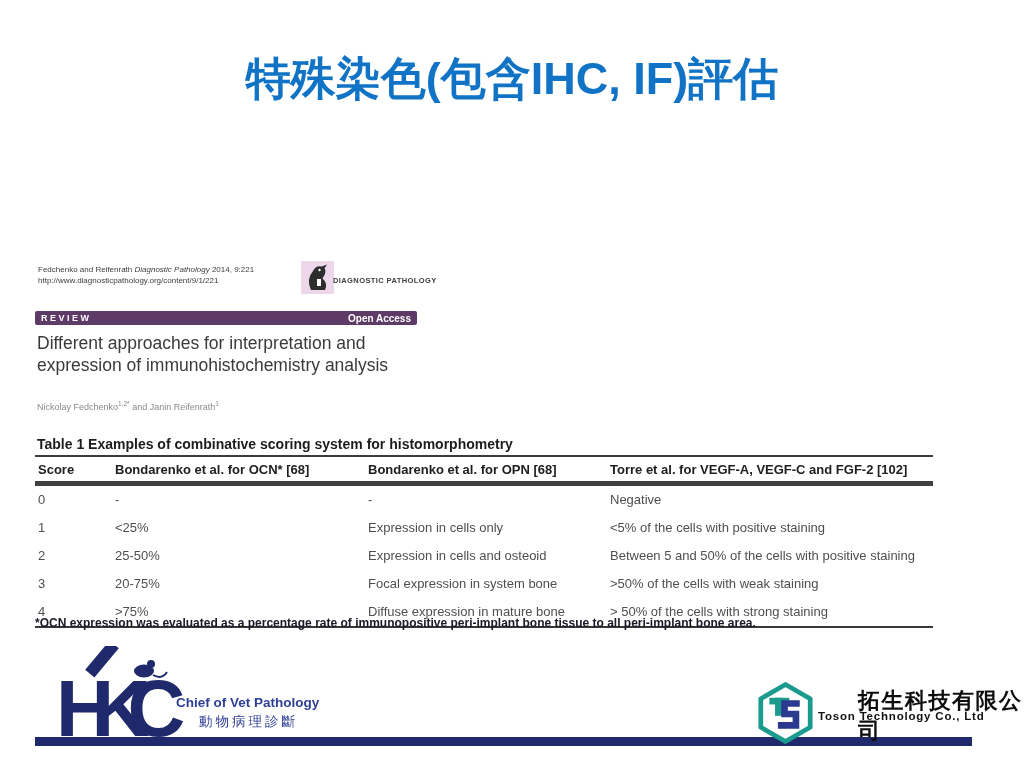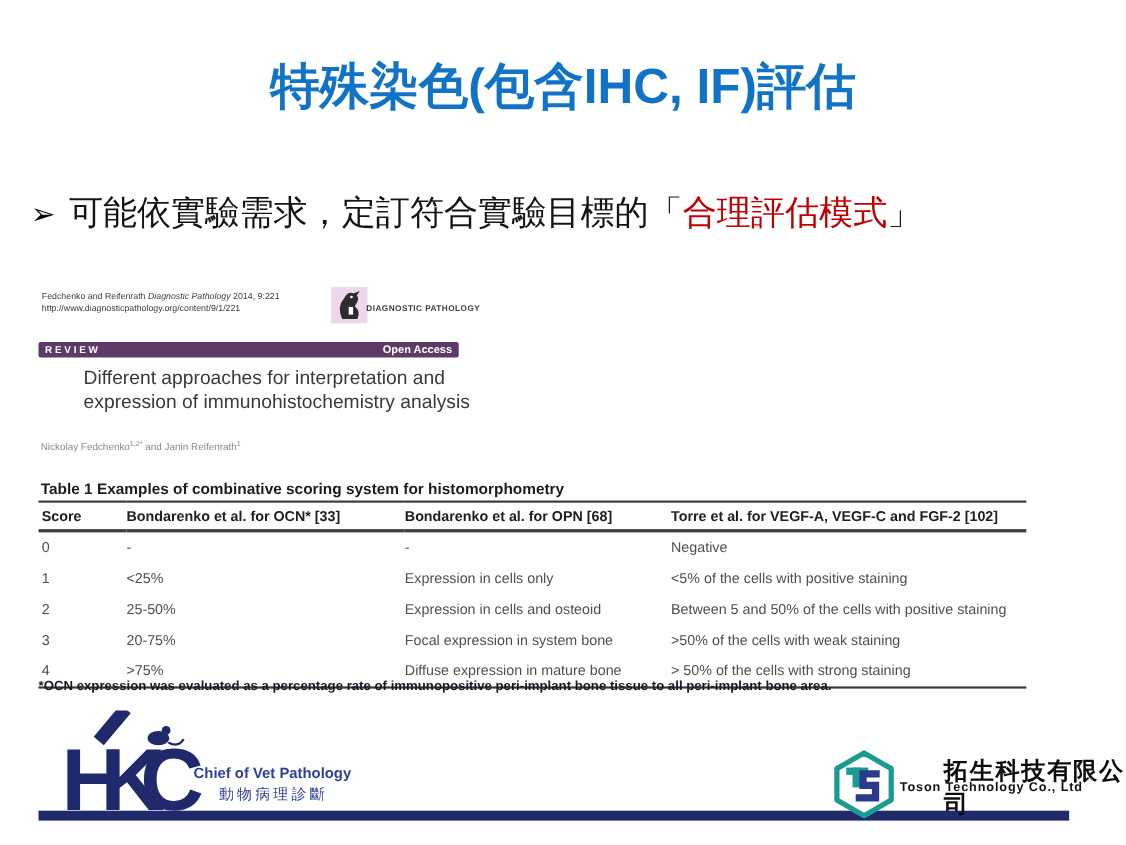--- a/index.html
+++ b/index.html
@@ -23,30 +23,30 @@
   .journal-logo-box { position:absolute; left:301px; top:261px; width:33px; height:33px;
                       background:#eed7ea; }
   .journal-name { position:absolute; left:333px; top:276px; font-size:7.5px; font-weight:600;
                   letter-spacing:0.4px; color:#3e3e3e; }
   .review-banner { position:absolute; left:35px; top:311px; width:382px; height:14px;
                    background:#5e3a66; border-radius:2px; color:#ffffff;
                    display:flex; justify-content:space-between; align-items:center; padding:0 6px; }
   .review-banner .rev { font-size:9px; font-weight:bold; letter-spacing:2.5px; }
   .review-banner .oa  { font-size:10px; font-weight:bold; }
   .paper-title { position:absolute; left:37px; top:333px; font-size:17.5px; line-height:21.5px;
-                 color:#3a3a3a;margin-left:39px; }
+                 color:#3a3a3a; }
   .paper-authors { position:absolute; left:37px; top:400px; font-size:9px; color:#8a8a8a; }
   .paper-authors sup { font-size:6.5px; }
 
   
   .table-caption { position:absolute; left:37px; top:436px; font-size:14px; font-weight:bold; color:#1c1c1c; }
   .table-wrap { position:absolute; left:35px; top:455px; width:898px; }
   table { width:100%; border-collapse:collapse; table-layout:fixed; }
   thead th { text-align:left; font-size:13px; font-weight:bold; color:#202020;
-             border-top:2px solid #3c3c3c; border-bottom:3px solid #404040;
+             border-top:2px solid #3c3c3c; border-bottom:5px solid #404040;
              padding:5px 0 4px 0; }
   tbody td { font-size:13px; color:#4f4f4f; padding:6px 0 7px 0; }
   tbody tr:last-child td { border-bottom:2px solid #383838; }
   th:first-child, td:first-child { padding-left:3px; }
   .table-footnote { position:absolute; left:35px; top:616px; width:930px;
                     font-size:12px; font-weight:bold; color:#191927; }
 
   
   .footer-rule { position:absolute; left:35px; top:737px; width:937px; height:9px; background:#1f296b; }
   .hkc-logo { position:absolute; left:56px; top:646px; width:130px; height:100px; }
@@ -58,23 +58,20 @@
   .toson-name-en { position:absolute; left:818px; top:710px; font-size:11.5px; font-weight:bold;
                    color:#111111; letter-spacing:0.8px; }
 </style>
 </head>
 <body>
 
 <div class="slide">
 
   <div class="slide-title">特殊染色(包含IHC, IF)評估</div>
 
-  <div class="bullet-line">
-    <span class="marker">➢</span><span>可能依實驗需求，定訂符合實驗目標的「</span><span class="red">合理評估模式</span><span>」</span>
-  </div>
 
   <div class="citation">
     <div><span>Fedchenko and Reifenrath </span><span class="it">Diagnostic Pathology</span><span> 2014, 9:221</span></div>
     <div>http://www.diagnosticpathology.org/content/9/1/221</div>
   </div>
 
   <div class="journal-logo-box">
     <svg viewBox="0 0 33 33" width="33" height="33">
       <path d="M10 29 Q5 18 12 10 Q15 4 20 5.5 Q26 7 24 13 L21.5 17.5 Q27 22 24 29 Z" fill="#2d2d2d"></path>
       <path d="M19.5 6 L26 3.5 L22.5 9 Z" fill="#2d2d2d"></path>
@@ -103,21 +100,21 @@
     <table>
       <colgroup>
           <col style="width:80px">
           <col style="width:253px">
           <col style="width:242px">
           <col>
         </colgroup>
       <thead>
         <tr>
           <th>Score</th>
-          <th>Bondarenko et al. for OCN* [33]</th>
+          <th>Bondarenko et al. for OCN* [68]</th>
           <th>Bondarenko et al. for OPN [68]</th>
           <th>Torre et al. for VEGF-A, VEGF-C and FGF-2 [102]</th>
         </tr>
       </thead>
       <tbody>
         <tr>
           <td>0</td>
           <td>-</td>
           <td>-</td>
           <td>Negative</td>

